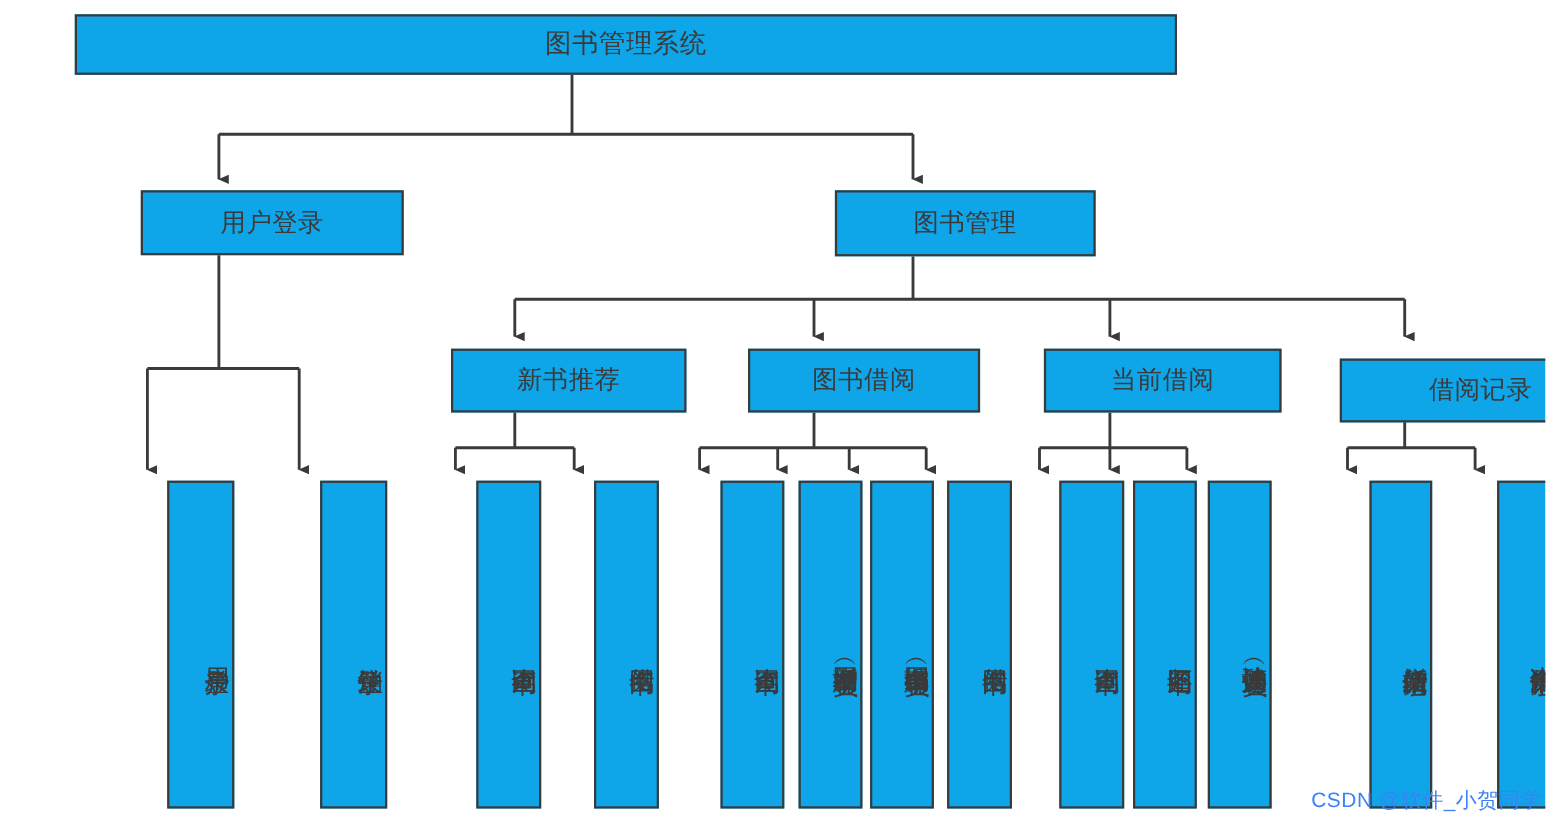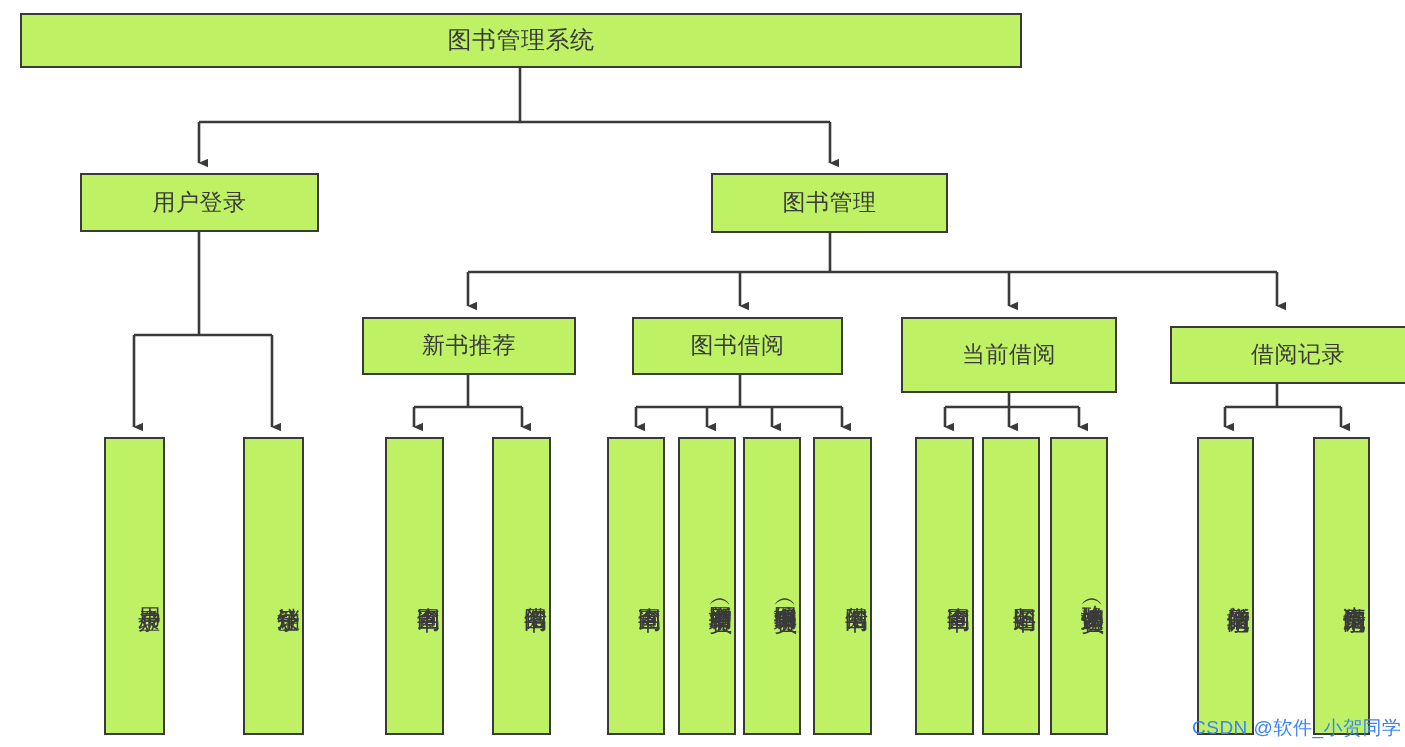--- a/index.html
+++ b/index.html
@@ -21,27 +21,28 @@
     position: absolute;
     left: 0;
     top: 0;
     width: 1405px;
     height: 747px;
   }
   .node {
     position: absolute;
     box-sizing: border-box;
     border: 2.5px solid #3a3a3a;
-    background: #bef264;
+    background: #0ea5e9;
     color: #3a3a3a;
     display: flex;
     align-items: center;
     justify-content: center;
     text-align: center;
     z-index: 2;
+    margin-left: 48px;
   }
   .node-h {
     font-size: 23px;
     letter-spacing: 0.5px;
     line-height: 1.1;
   }
   .node-root {
     font-size: 24px;
   }
   .node-v {
@@ -137,21 +138,21 @@
   <div class="node node-h" style="left:362px; top:317px; width:214px; height:58px;">
     <span>新书推荐</span>
   </div>
 
   <div class="node node-h" style="left:711px; top:173px; width:237px; height:60px;">
     <span>图书管理</span>
   </div>
   <div class="node node-h" style="left:632px; top:317px; width:211px; height:58px;">
     <span>图书借阅</span>
   </div>
-  <div class="node node-h" style="left:901px; top:317px; width:216px; height:76px;">
+  <div class="node node-h" style="left:901px; top:317px; width:216px; height:58px;">
     <span>当前借阅</span>
   </div>
   <div class="node node-h" style="left:1170px; top:326px; width:256px; height:58px;">
     <span>借阅记录</span>
   </div>
 
   <div class="node node-v" style="left:104px; top:437px; width:61px; height:298px;">
     <span class="vlabel">用户登录</span>
   </div>
   <div class="node node-v" style="left:243px; top:437px; width:61px; height:298px;">

